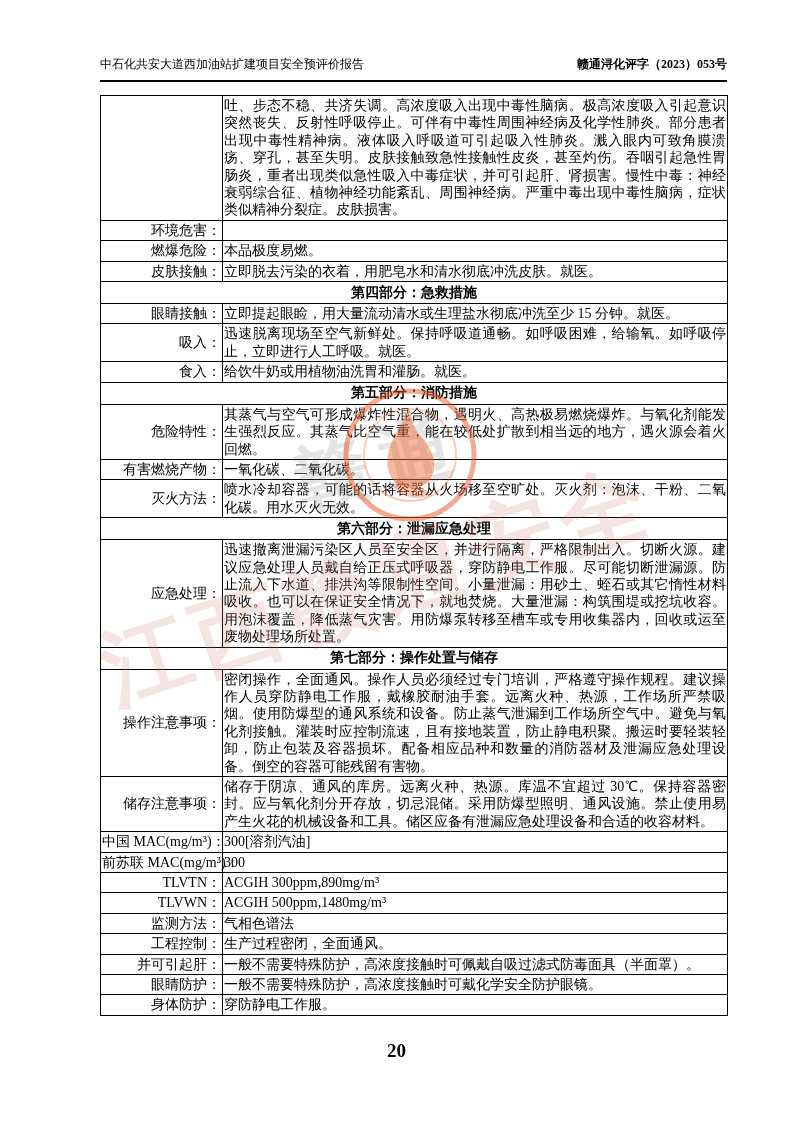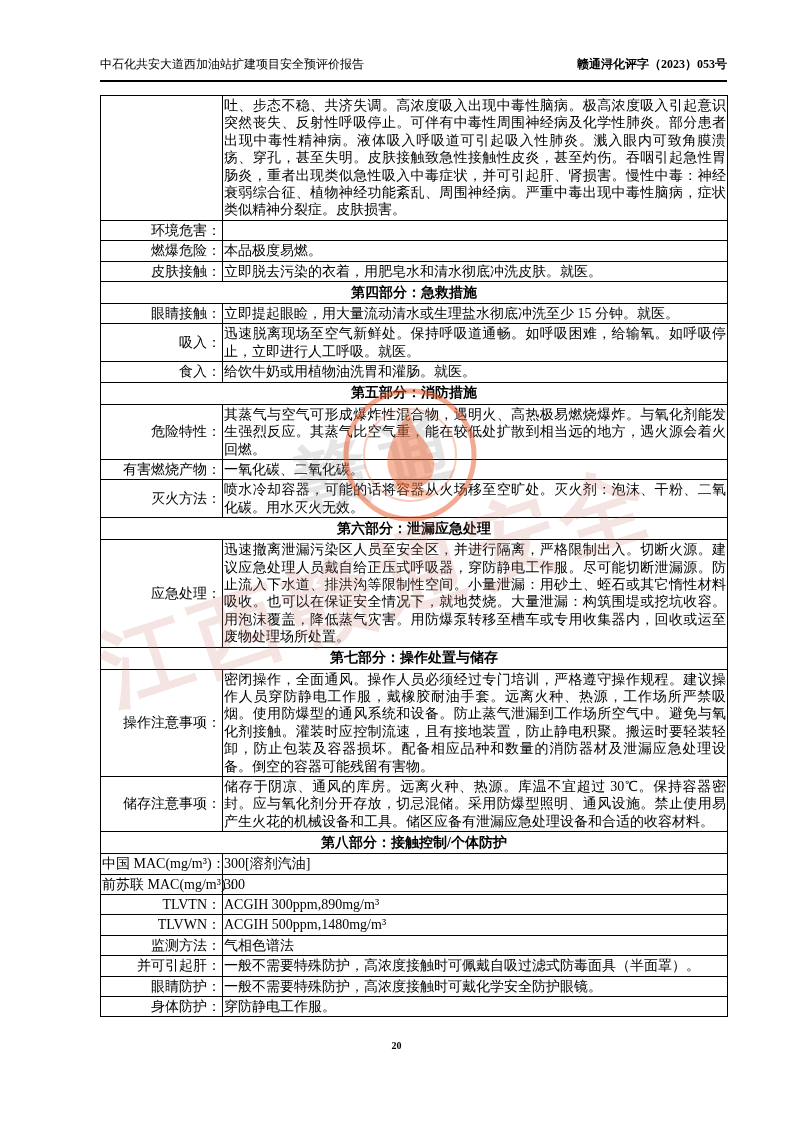--- a/index.html
+++ b/index.html
@@ -58,21 +58,21 @@
     font-weight: bold;
     height: 19px;
   }
   table.msds tr { height: 19px; }
   .footer {
     position: absolute;
     top: 1040px;
     left: 0;
     width: 100%;
     text-align: center;
-    font-size: 10px;
+    font-size: 19px;
     font-weight: bold;
   }
   .wm { position: absolute; pointer-events: none; user-select: none; }
   .wm-stamp { left: 338px; top: 383px; width: 144px; height: 144px; }
   .wm-text-secondary {
     left: 295px; top: 415px;
     font-size: 72px;
     font-weight: bold;
     color: rgba(125, 125, 125, 0.20);
     transform: rotate(-14deg);
@@ -164,41 +164,42 @@
         </tr>
         <tr>
           <td class="label">操作注意事项：</td>
           <td class="content">密闭操作，全面通风。操作人员必须经过专门培训，严格遵守操作规程。建议操作人员穿防静电工作服，戴橡胶耐油手套。远离火种、热源，工作场所严禁吸烟。使用防爆型的通风系统和设备。防止蒸气泄漏到工作场所空气中。避免与氧化剂接触。灌装时应控制流速，且有接地装置，防止静电积聚。搬运时要轻装轻卸，防止包装及容器损坏。配备相应品种和数量的消防器材及泄漏应急处理设备。倒空的容器可能残留有害物。</td>
         </tr>
         <tr>
           <td class="label">储存注意事项：</td>
           <td class="content">储存于阴凉、通风的库房。远离火种、热源。库温不宜超过 30℃。保持容器密封。应与氧化剂分开存放，切忌混储。采用防爆型照明、通风设施。禁止使用易产生火花的机械设备和工具。储区应备有泄漏应急处理设备和合适的收容材料。</td>
         </tr>
         <tr>
-          <td colspan="2" class="section">第八部分：接触控制/个体防护</td>
-        </tr>
-        <tr>
           <td class="label">中国 MAC(mg/m³)：</td>
           <td class="content">300[溶剂汽油]</td>
         </tr>
         <tr>
           <td class="label">前苏联 MAC(mg/m³)：</td>
           <td class="content">300</td>
         </tr>
         <tr>
           <td class="label">TLVTN：</td>
           <td class="content">ACGIH 300ppm,890mg/m³</td>
         </tr>
         <tr>
           <td class="label">TLVWN：</td>
           <td class="content">ACGIH 500ppm,1480mg/m³</td>
         </tr>
         <tr>
           <td class="label">监测方法：</td>
           <td class="content">气相色谱法</td>
+        </tr>
+        <tr>
+          <td class="label">工程控制：</td>
+          <td class="content">生产过程密闭，全面通风。</td>
         </tr>
         <tr>
           <td class="label">并可引起肝：</td>
           <td class="content">一般不需要特殊防护，高浓度接触时可佩戴自吸过滤式防毒面具（半面罩）。</td>
         </tr>
         <tr>
           <td class="label">眼睛防护：</td>
           <td class="content">一般不需要特殊防护，高浓度接触时可戴化学安全防护眼镜。</td>
         </tr>
         <tr>

